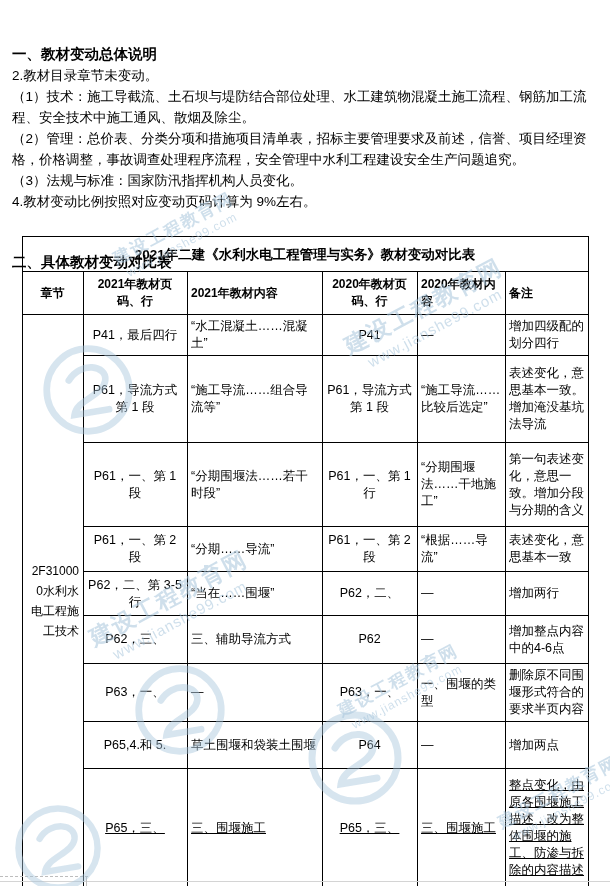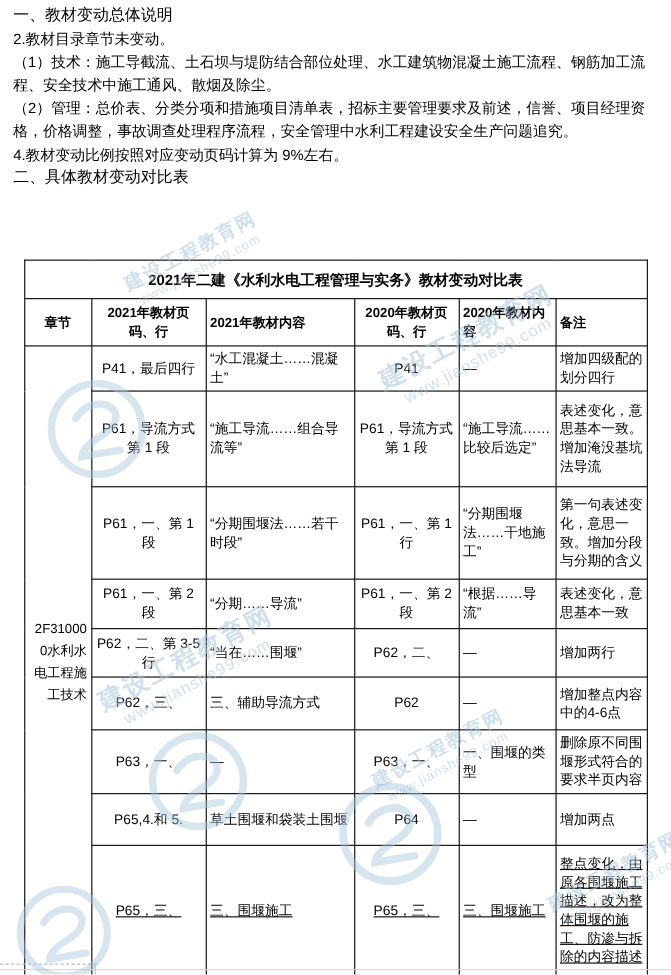--- a/index.html
+++ b/index.html
@@ -7,21 +7,21 @@
     width:610px;height:886px;
     background:#ffffff;
     font-family:"Liberation Sans","DejaVu Sans",sans-serif;
     color:#000;
     position:relative;
     overflow:hidden;
   }
   
   .doc{position:absolute;left:12px;top:4px;width:592px;}
   .doc p{margin:0;font-size:13.5px;line-height:21px;}
-  .doc p.h{font-weight:normal;font-size:14.5px;}
+  .doc p.h{font-weight:bold;font-size:14.5px;margin-top:40px;}
   
   table.cmp{
     position:absolute;left:22px;top:236px;
     border-collapse:collapse;table-layout:fixed;
     width:566px;
     font-size:12.5px;line-height:17px;
   }
   table.cmp td{
     border:1px solid #000;
     padding:2px 4px 2px 3px;
@@ -59,20 +59,21 @@
   .pb-tick{position:absolute;left:86px;top:876px;height:10px;border-left:1px solid #bdbdbd;}
 </style>
 </head>
 <body>
 
 <div class="doc">
   <p class="h">一、教材变动总体说明</p>
   <p>2.教材目录章节未变动。</p>
   <p>（1）技术：施工导截流、土石坝与堤防结合部位处理、水工建筑物混凝土施工流程、钢筋加工流程、安全技术中施工通风、散烟及除尘。</p>
   <p>（2）管理：总价表、分类分项和措施项目清单表，招标主要管理要求及前述，信誉、项目经理资格，价格调整，事故调查处理程序流程，安全管理中水利工程建设安全生产问题追究。</p>
+  <p>（3）法规与标准：国家防汛指挥机构人员变化。</p>
   <p>4.教材变动比例按照对应变动页码计算为 9%左右。</p>
   <p class="h">二、具体教材变动对比表</p>
 </div>
 
 <table class="cmp">
   <colgroup>
     <col style="width:61px">
       <col style="width:104px">
       <col style="width:135px">
     <col style="width:95px">

